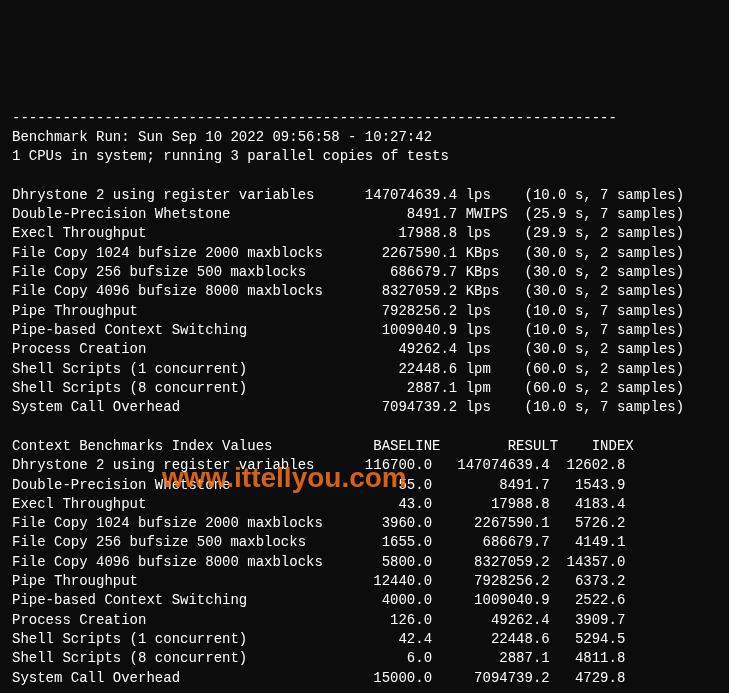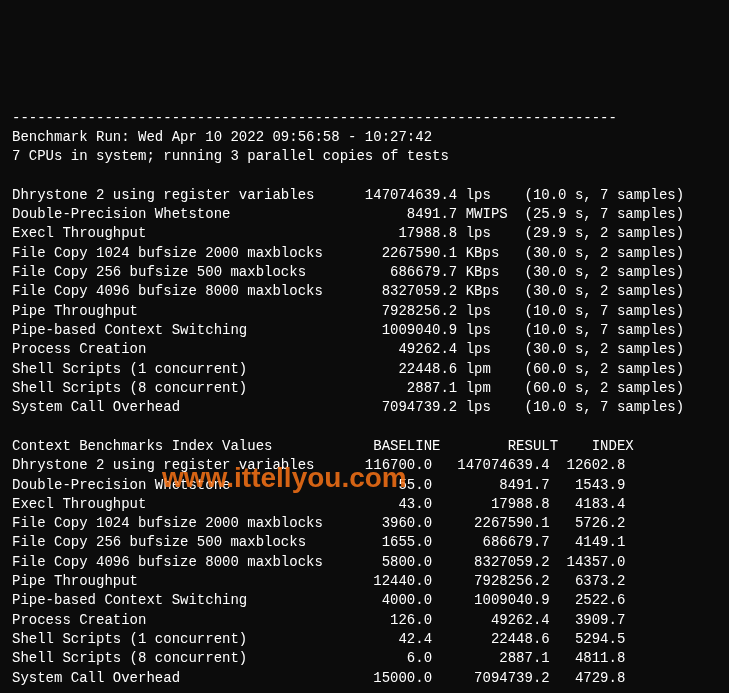--- a/index.html
+++ b/index.html
@@ -28,22 +28,22 @@
   }
   .term { position: relative; }
 </style>
 </head>
 <body>
 
 
 
 <div class="term">
 <span>------------------------------------------------------------------------</span>
-<span>Benchmark Run: Wed Apr 10 2022 09:56:58 - 10:27:42</span>
-<span>7 CPUs in system; running 3 parallel copies of tests</span>
+<span>Benchmark Run: Sun Sep 10 2022 09:56:58 - 10:27:42</span>
+<span>1 CPUs in system; running 3 parallel copies of tests</span>
 <span></span>
 <span id="raw-block">Dhrystone 2 using register variables      147074639.4 lps    (10.0 s, 7 samples)
 Double-Precision Whetstone                     8491.7 MWIPS  (25.9 s, 7 samples)
 Execl Throughput                              17988.8 lps    (29.9 s, 2 samples)
 File Copy 1024 bufsize 2000 maxblocks       2267590.1 KBps   (30.0 s, 2 samples)
 File Copy 256 bufsize 500 maxblocks          686679.7 KBps   (30.0 s, 2 samples)
 File Copy 4096 bufsize 8000 maxblocks       8327059.2 KBps   (30.0 s, 2 samples)
 Pipe Throughput                             7928256.2 lps    (10.0 s, 7 samples)
 Pipe-based Context Switching                1009040.9 lps    (10.0 s, 7 samples)
 Process Creation                              49262.4 lps    (30.0 s, 2 samples)

